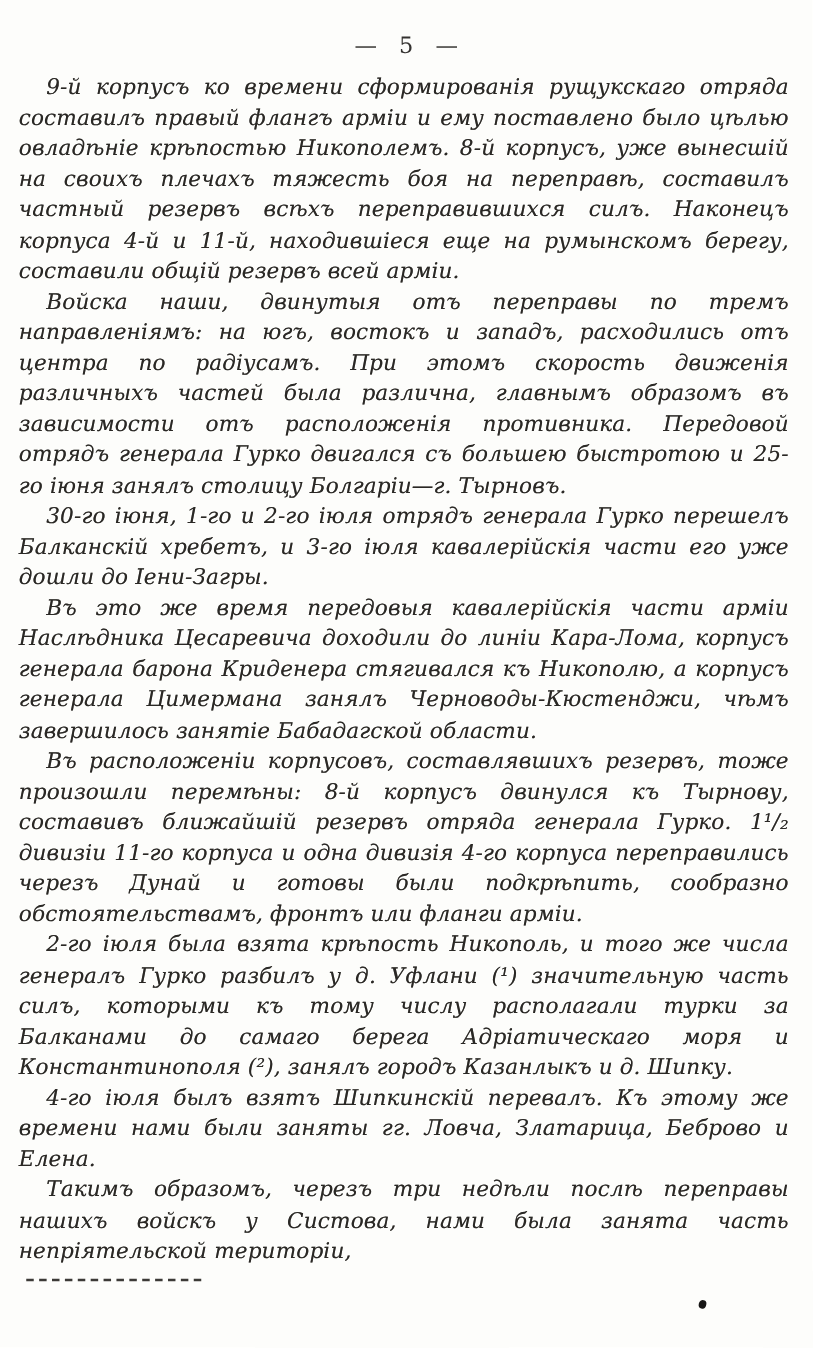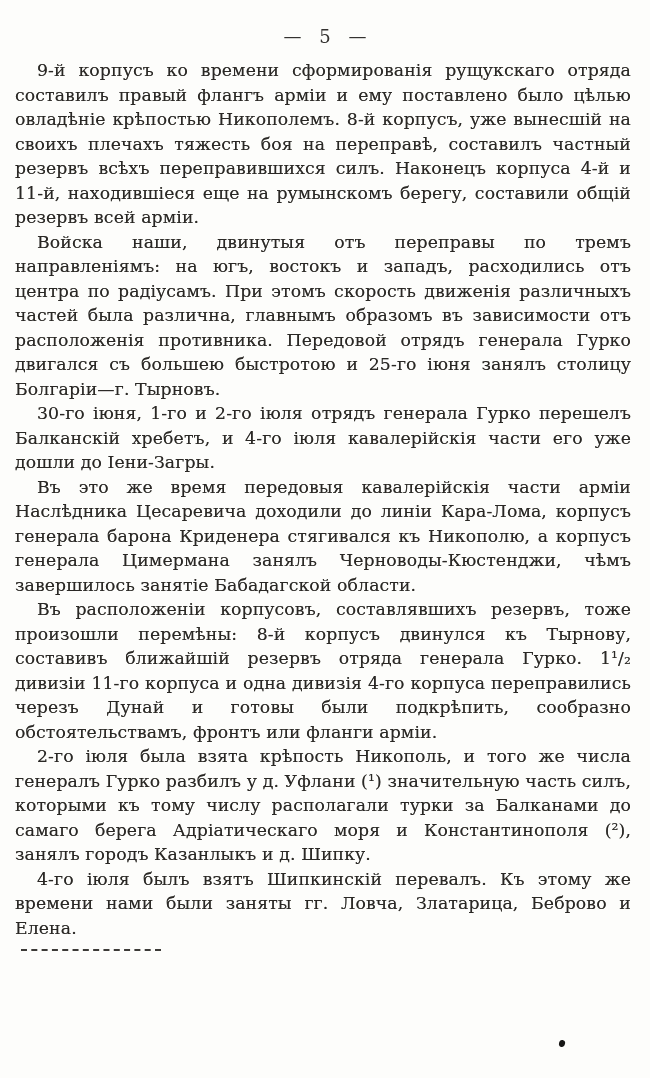--- a/index.html
+++ b/index.html
@@ -33,20 +33,21 @@
   .body-text {
     font-size: 17.3px;
     line-height: 24.5px;
     text-align: justify;
     letter-spacing: 0.1px;
   }
   .body-text p {
     margin: 0;
     text-indent: 22px;
     text-shadow: 0 0 0.4px rgba(40,38,35,0.55);
+    font-style: italic;
   }
   .footnote-separator {
     width: 140px;
     height: 0;
     border-top: 2px dashed #3c3a37;
     margin: 9px 0 7px 6px;
   }
   .ink-speck {
     position: absolute;
     left: 559px;
@@ -61,24 +62,25 @@
 </head>
 <body>
 
 <div class="page">
 
   <div class="page-header">— 5 —</div>
 
   <div class="body-text">
     <p>9-й корпусъ ко времени сформированія рущукскаго отряда составилъ правый флангъ арміи и ему поставлено было цѣлью овладѣніе крѣпостью Никополемъ. 8-й корпусъ, уже вынесшій на своихъ плечахъ тяжесть боя на переправѣ, составилъ частный резервъ всѣхъ переправившихся силъ. Наконецъ корпуса 4-й и 11-й, находившіеся еще на румынскомъ берегу, составили общій резервъ всей арміи.</p>
     <p>Войска наши, двинутыя отъ переправы по тремъ направленіямъ: на югъ, востокъ и западъ, расходились отъ центра по радіусамъ. При этомъ скорость движенія различныхъ частей была различна, главнымъ образомъ въ зависимости отъ расположенія противника. Передовой отрядъ генерала Гурко двигался съ большею быстротою и 25-го іюня занялъ столицу Болгаріи—г. Тырновъ.</p>
-    <p>30-го іюня, 1-го и 2-го іюля отрядъ генерала Гурко перешелъ Балканскій хребетъ, и 4-го іюля кавалерійскія части его уже дошли до Іени-Загры.</p>
+    <p>30-го іюня, 1-го и 2-го іюля отрядъ генерала Гурко перешелъ Балканскій хребетъ, и 3-го іюля кавалерійскія части его уже дошли до Іени-Загры.</p>
     <p>Въ это же время передовыя кавалерійскія части арміи Наслѣдника Цесаревича доходили до линіи Кара-Лома, корпусъ генерала барона Криденера стягивался къ Никополю, а корпусъ генерала Цимермана занялъ Черноводы-Кюстенджи, чѣмъ завершилось занятіе Бабадагской области.</p>
     <p>Въ расположеніи корпусовъ, составлявшихъ резервъ, тоже произошли перемѣны: 8-й корпусъ двинулся къ Тырнову, составивъ ближайшій резервъ отряда генерала Гурко. 1¹/₂ дивизіи 11-го корпуса и одна дивизія 4-го корпуса переправились черезъ Дунай и готовы были подкрѣпить, сообразно обстоятельствамъ, фронтъ или фланги арміи.</p>
     <p>2-го іюля была взята крѣпость Никополь, и того же числа генералъ Гурко разбилъ у д. Уфлани (¹) значительную часть силъ, которыми къ тому числу располагали турки за Балканами до самаго берега Адріатическаго моря и Константинополя (²), занялъ городъ Казанлыкъ и д. Шипку.</p>
     <p>4-го іюля былъ взятъ Шипкинскій перевалъ. Къ этому же времени нами были заняты гг. Ловча, Златарица, Беброво и Елена.</p>
+    <p>Такимъ образомъ, черезъ три недѣли послѣ переправы нашихъ войскъ у Систова, нами была занята часть непріятельской територіи,</p>
   </div>
 
   <div class="footnote-separator"></div>
 
   <div class="ink-speck"></div>
 
 </div>
 
 </body></html>

